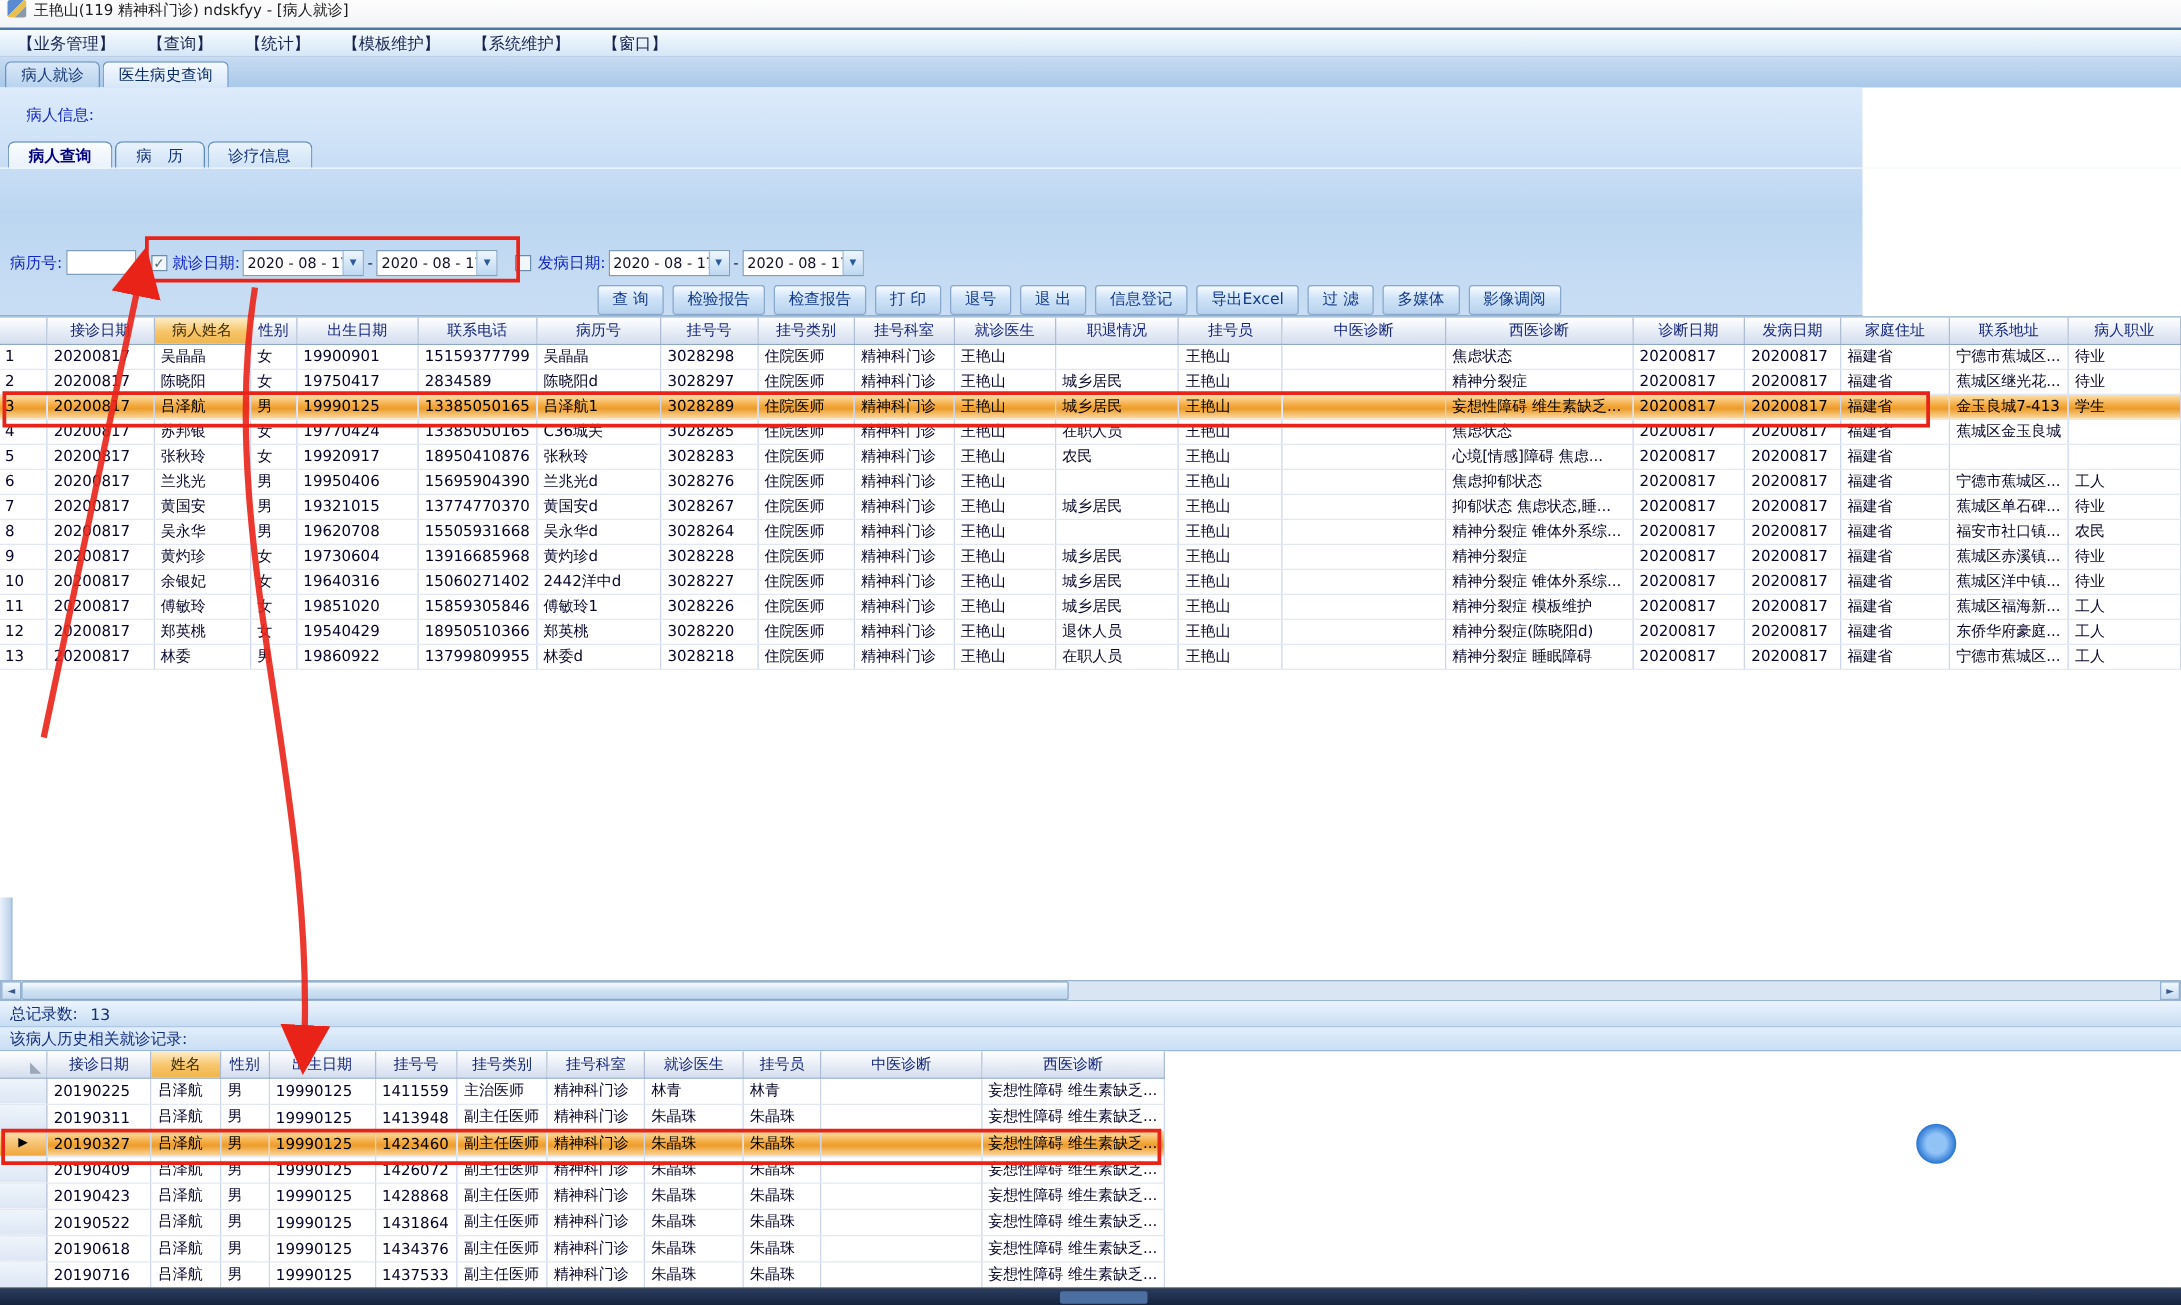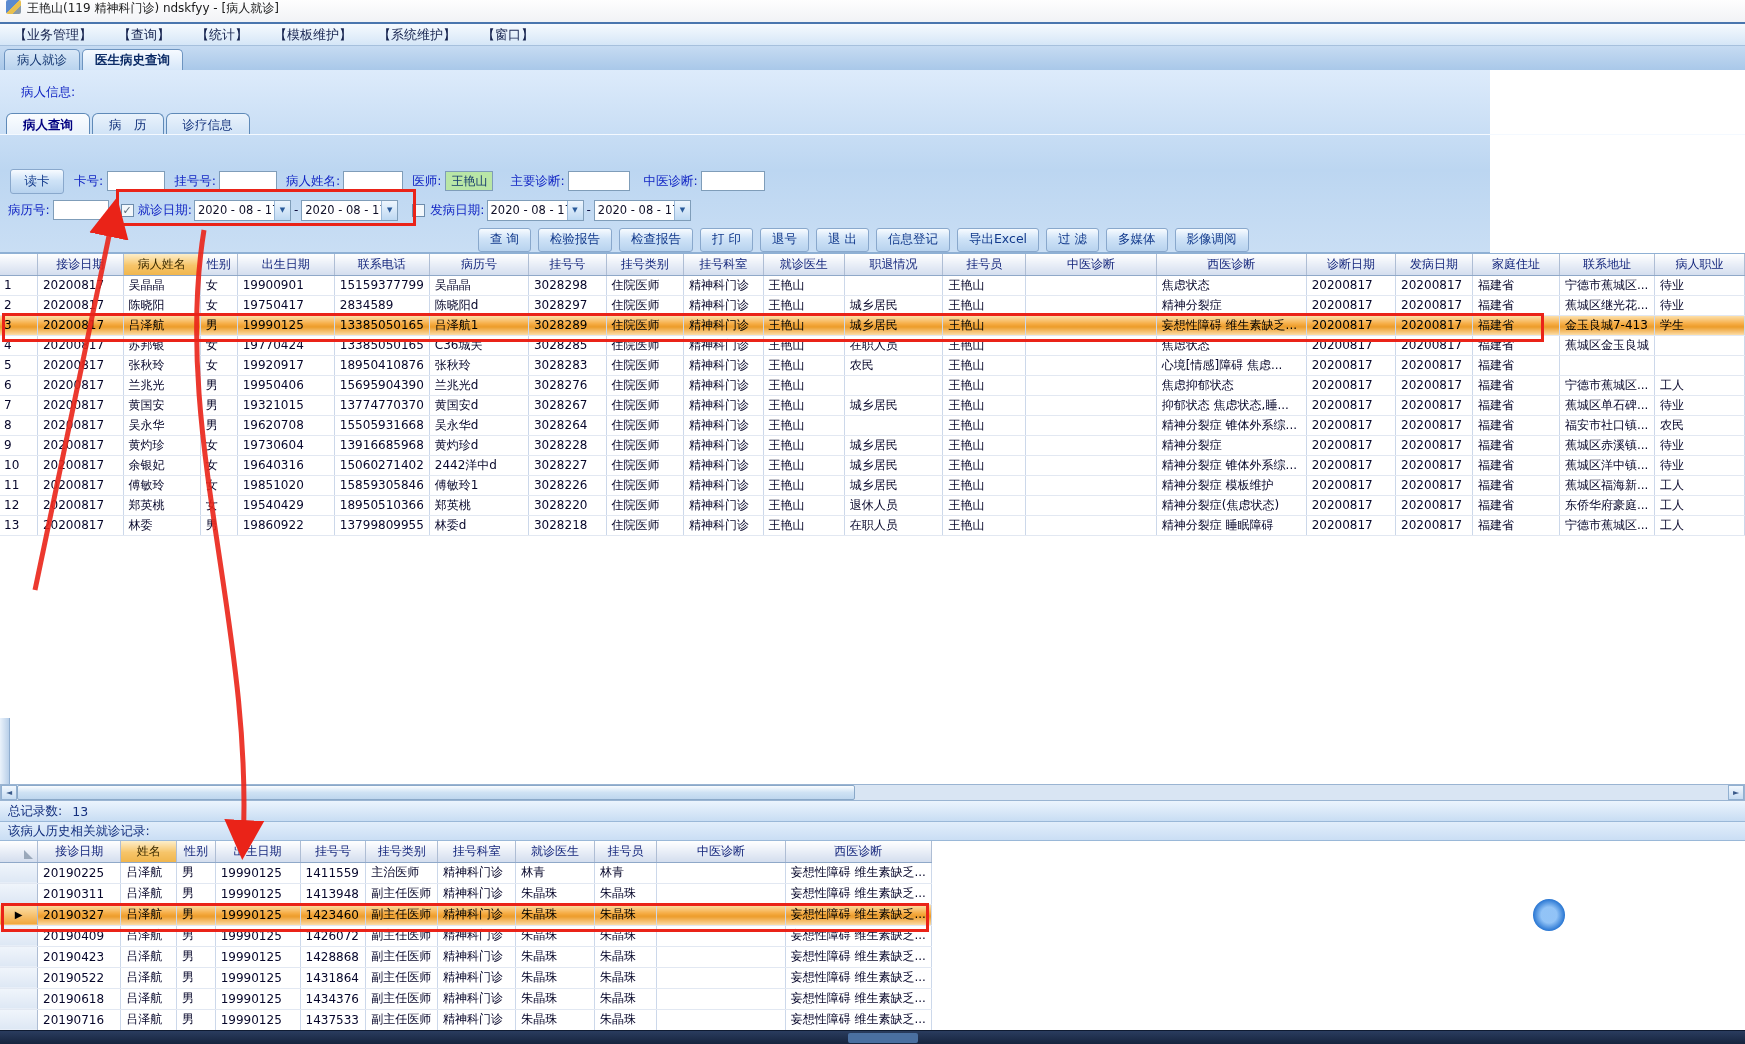--- a/index.html
+++ b/index.html
@@ -14,21 +14,21 @@
   .menubar{position:absolute;left:0;top:22px;width:1745px;height:24px;
            background:linear-gradient(#f6fafe,#d5e6f7);border-top:2px solid #4a76ae;border-bottom:1px solid #a6c0dd;
            display:flex;align-items:center;gap:26px;padding-left:14px;color:#16234f;font-size:13px;}
   .menu-item{cursor:default;}
 
   
   .tabstrip{position:absolute;left:0;top:46px;width:1745px;height:24px;
             background:linear-gradient(#c6dbf2,#a9c8e9);display:flex;align-items:flex-end;padding-left:4px;gap:2px;}
   .tab{height:21px;padding:2px 12px 0;border:1px solid #6d94c0;border-bottom:none;border-radius:5px 5px 0 0;
        background:linear-gradient(#d9e8f8,#b9d3ee);color:#173a74;font-size:12.5px;}
-  .tab.active{background:linear-gradient(#f6faff,#d6e7f9);font-weight:bold;color:#0b2b66;}
+  .tab.active{background:linear-gradient(#f6faff,#d6e7f9);font-weight:normal;color:#0b2b66;}
 
   
   .panel{position:absolute;left:0;top:70px;width:1490px;height:183px;
          background:linear-gradient(#ddebfb,#bcd6f1 55%,#c9def4);border-bottom:1px solid #8fb0d4;}
   .info-label{position:absolute;left:21px;top:14px;color:#1226c4;font-size:12.5px;}
 
   .subtabrow{position:absolute;left:6px;top:42px;height:23px;display:flex;gap:2px;align-items:flex-end;}
   .subtab{height:22px;padding:3px 16px 0;border:1px solid #5f8ab8;border-bottom:none;border-radius:6px 6px 0 0;
           background:linear-gradient(#eaf3fc,#cfe2f6);color:#10307a;font-size:12.5px;}
   .subtab.active{background:linear-gradient(#fbfdff,#e8f1fb);font-weight:bold;color:#000080;}
@@ -123,35 +123,20 @@
   <div class="panel">
     <div class="info-label">病人信息:</div>
 
     <div class="subtabrow">
       <div class="subtab active">病人查询</div>
       <div class="subtab">病　历</div>
       <div class="subtab">诊疗信息</div>
     </div>
     <div class="subtab-underline"></div>
 
-    <div class="formrow1">
-      <button class="btn readcard">读卡</button>
-      <span class="lbl" style="margin-left:10px">卡号:</span>
-      <input class="tin" style="width: 58px; margin-left: 4px;" value="">
-      <span class="lbl" style="margin-left:9px">挂号号:</span>
-      <input class="tin" style="width: 58px; margin-left: 3px;" value="">
-      <span class="lbl" style="margin-left:9px">病人姓名:</span>
-      <input class="tin" style="width: 60px; margin-left: 3px;" value="">
-      <span class="lbl" style="margin-left:9px">医师:</span>
-      <span class="doctorbox">王艳山</span>
-      <span class="lbl" style="margin-left:17px">主要诊断:</span>
-      <input class="tin" style="width: 62px; margin-left: 3px;" value="">
-      <span class="lbl" style="margin-left:14px">中医诊断:</span>
-      <input class="tin" style="width: 64px; margin-left: 3px;" value="">
-    </div>
 
     <div class="formrow2">
       <span class="lbl">病历号:</span>
       <input class="tin" style="width: 56px; margin-left: 3px;" value="">
       <div class="vdgroup">
         <span class="cb">✓</span>
         <span class="lbl" style="margin-left:4px">就诊日期:</span>
         <div class="combo" style="margin-left:2px">
           <span class="val">2020 - 08 - 17</span>
           <span class="dd">▼</span>
@@ -489,21 +474,21 @@
             <td class="c4">19540429</td>
             <td class="c5">18950510366</td>
             <td class="c6">郑英桃</td>
             <td class="c7">3028220</td>
             <td class="c8">住院医师</td>
             <td class="c9">精神科门诊</td>
             <td class="c10">王艳山</td>
             <td class="c11">退休人员</td>
             <td class="c12">王艳山</td>
             <td class="c13"></td>
-            <td class="c14">精神分裂症(焦虑状态)</td>
+            <td class="c14">精神分裂症(陈晓阳d)</td>
             <td class="c15">20200817</td>
             <td class="c16">20200817</td>
             <td class="c17">福建省</td>
             <td class="c18">东侨华府豪庭...</td>
             <td class="c19">工人</td>
           </tr>
           <tr>
             <td class="c0">13</td>
             <td class="c1">20200817</td>
             <td class="c2">林委</td>

